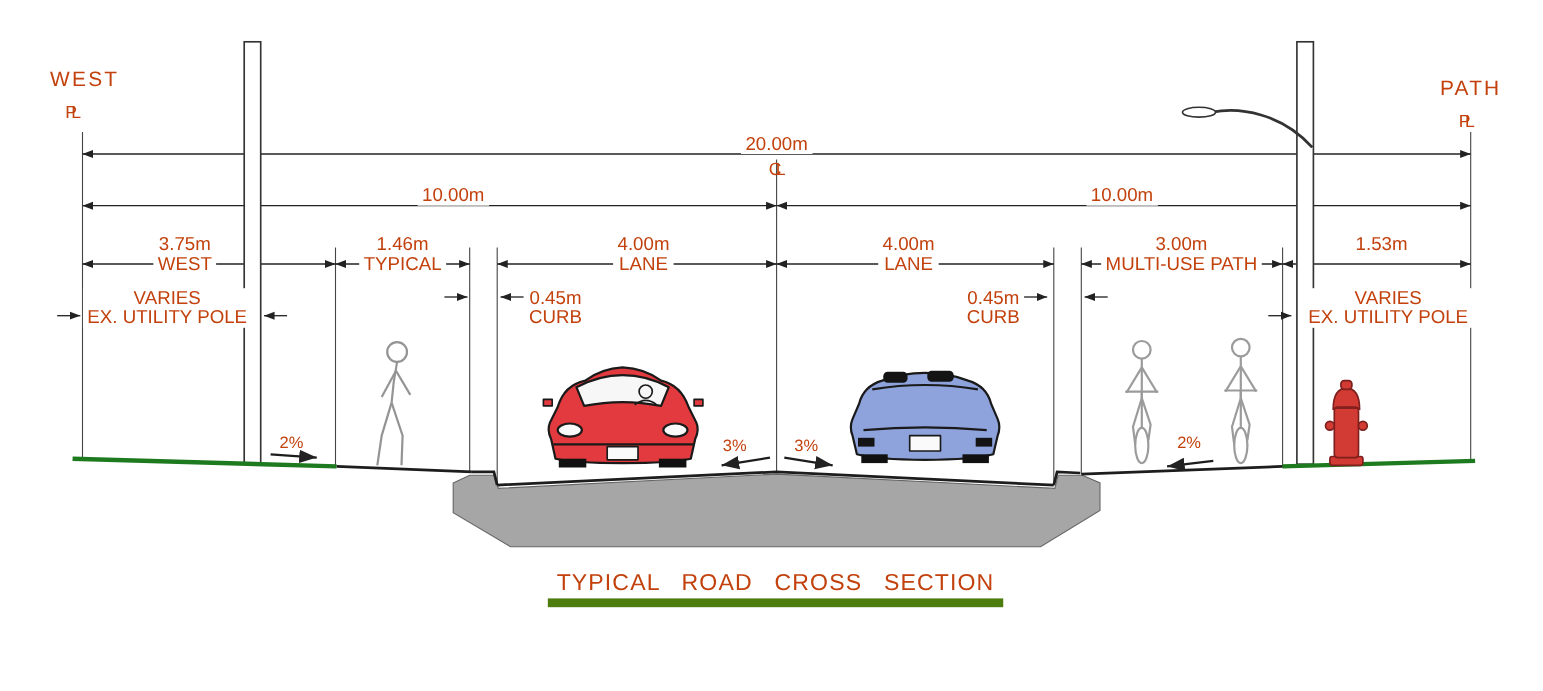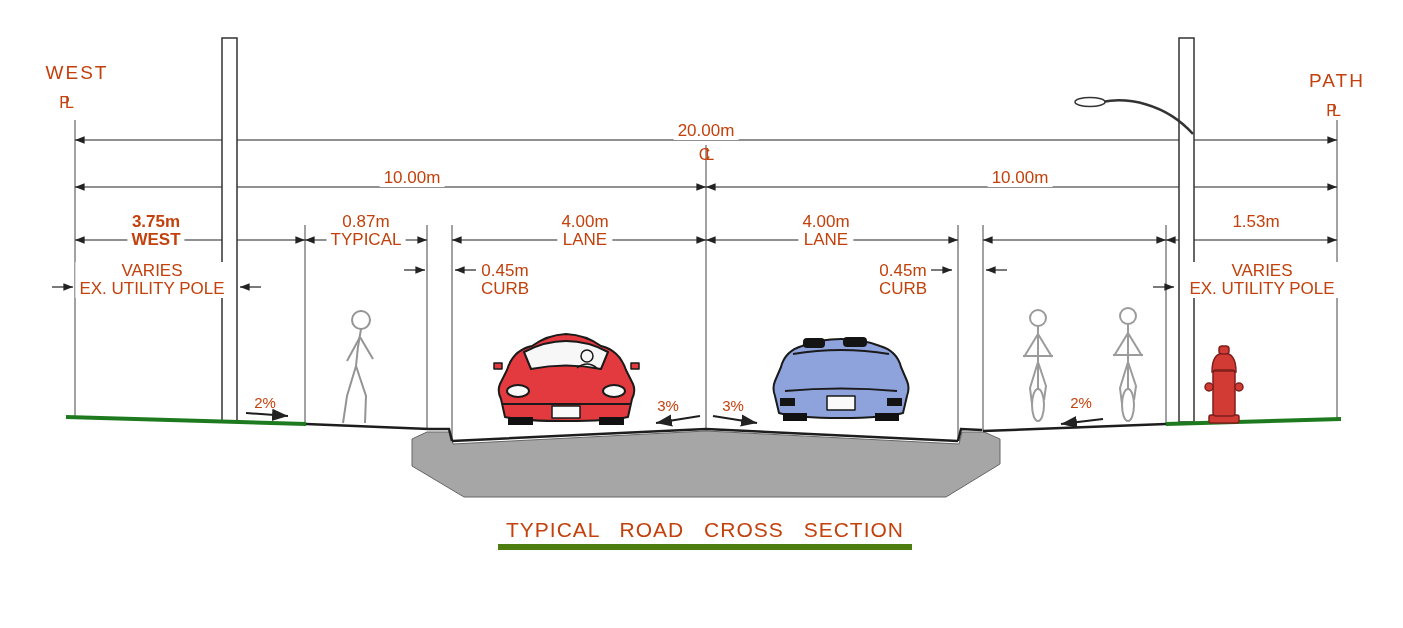--- a/index.html
+++ b/index.html
@@ -11,21 +11,21 @@
   .lbl{
     position:absolute;transform:translateX(-50%);text-align:center;
     font-size:17px;line-height:18px;white-space:nowrap;background:#fff;padding:0 4px;
   }
   .plain{background:transparent;padding:0;}
   .compass{font-size:19px;letter-spacing:2px;}
   .plcl{font-size:16px;letter-spacing:-5px;background:transparent;}
   .slope{font-size:15px;background:transparent;}
   .title{
     font-size:21px;letter-spacing:1px;word-spacing:13px;background:transparent;
-    border-bottom:6px solid #4d7c0f;padding:0 8px 5px 8px;
+    border-bottom:8px solid #4d7c0f;padding:0 8px 5px 8px;
   }
 </style>
 </head>
 <body>
 
 <div class="canvas">
 
   <svg class="draw" width="1403" height="628" viewBox="0 0 1403 628">
     <defs>
       <marker id="arr" viewBox="0 0 10 10" refX="10" refY="5" markerWidth="8" markerHeight="8" orient="auto-start-reverse">
@@ -166,35 +166,39 @@
   <div class="lbl compass plain" style="left:77px;top:64px;">WEST</div>
   <div class="lbl plcl" style="left:64px;top:94px;">PL</div>
   <div class="lbl compass plain" style="left:1337px;top:72px;">PATH</div>
   <div class="lbl plcl" style="left:1331px;top:102px;">PL</div>
 
   <div class="lbl" style="left:706px;top:122px;">20.00m</div>
   <div class="lbl plcl" style="left:704px;top:146px;">CL</div>
   <div class="lbl" style="left:412px;top:169px;">10.00m</div>
   <div class="lbl" style="left:1020px;top:169px;">10.00m</div>
 
-  <div class="lbl" style="left:156px;top:213px;font-weight:bold;">
+  <div class="lbl" style="left:168px;top:213px;">
     <div>3.75m</div>
     <div>WEST</div>
   </div>
   <div class="lbl" style="left:366px;top:213px;">
-    <div>0.87m</div>
+    <div>1.46m</div>
     <div>TYPICAL</div>
   </div>
   <div class="lbl" style="left:585px;top:213px;">
     <div>4.00m</div>
     <div>LANE</div>
   </div>
   <div class="lbl" style="left:826px;top:213px;">
     <div>4.00m</div>
     <div>LANE</div>
+  </div>
+  <div class="lbl" style="left:1074px;top:213px;">
+    <div>3.00m</div>
+    <div>MULTI-USE PATH</div>
   </div>
   <div class="lbl" style="left:1256px;top:213px;">1.53m</div>
 
   <div class="lbl" style="left:152px;top:262px;">
     <div>VARIES</div>
     <div>EX. UTILITY POLE</div>
   </div>
   <div class="lbl" style="left:505px;top:262px;">
     <div>0.45m</div>
     <div>CURB</div>

